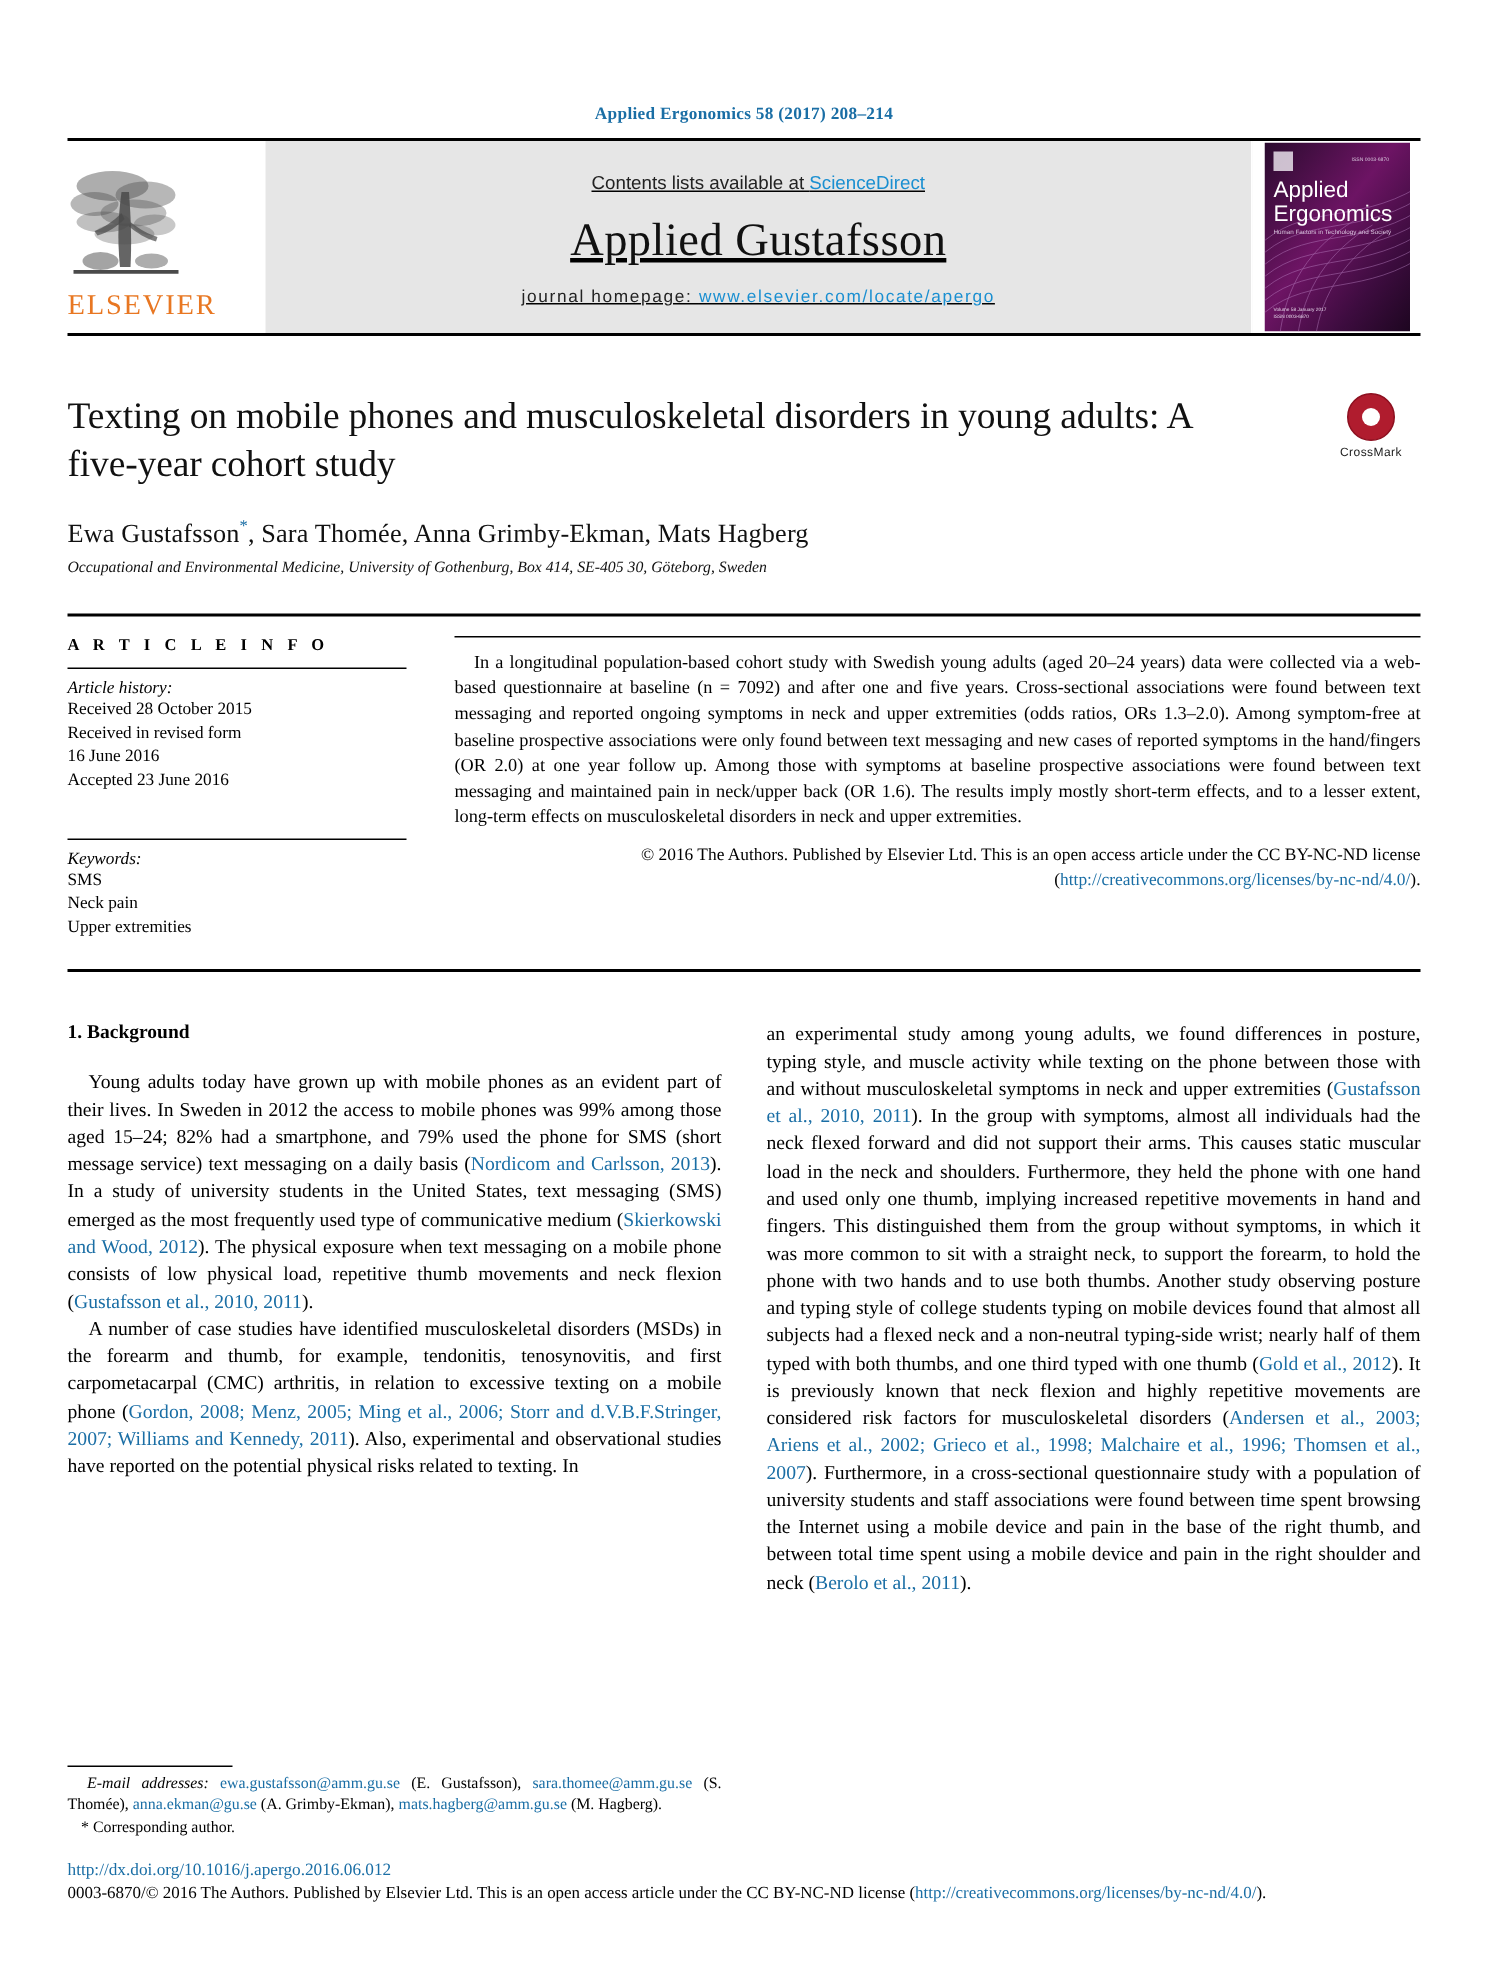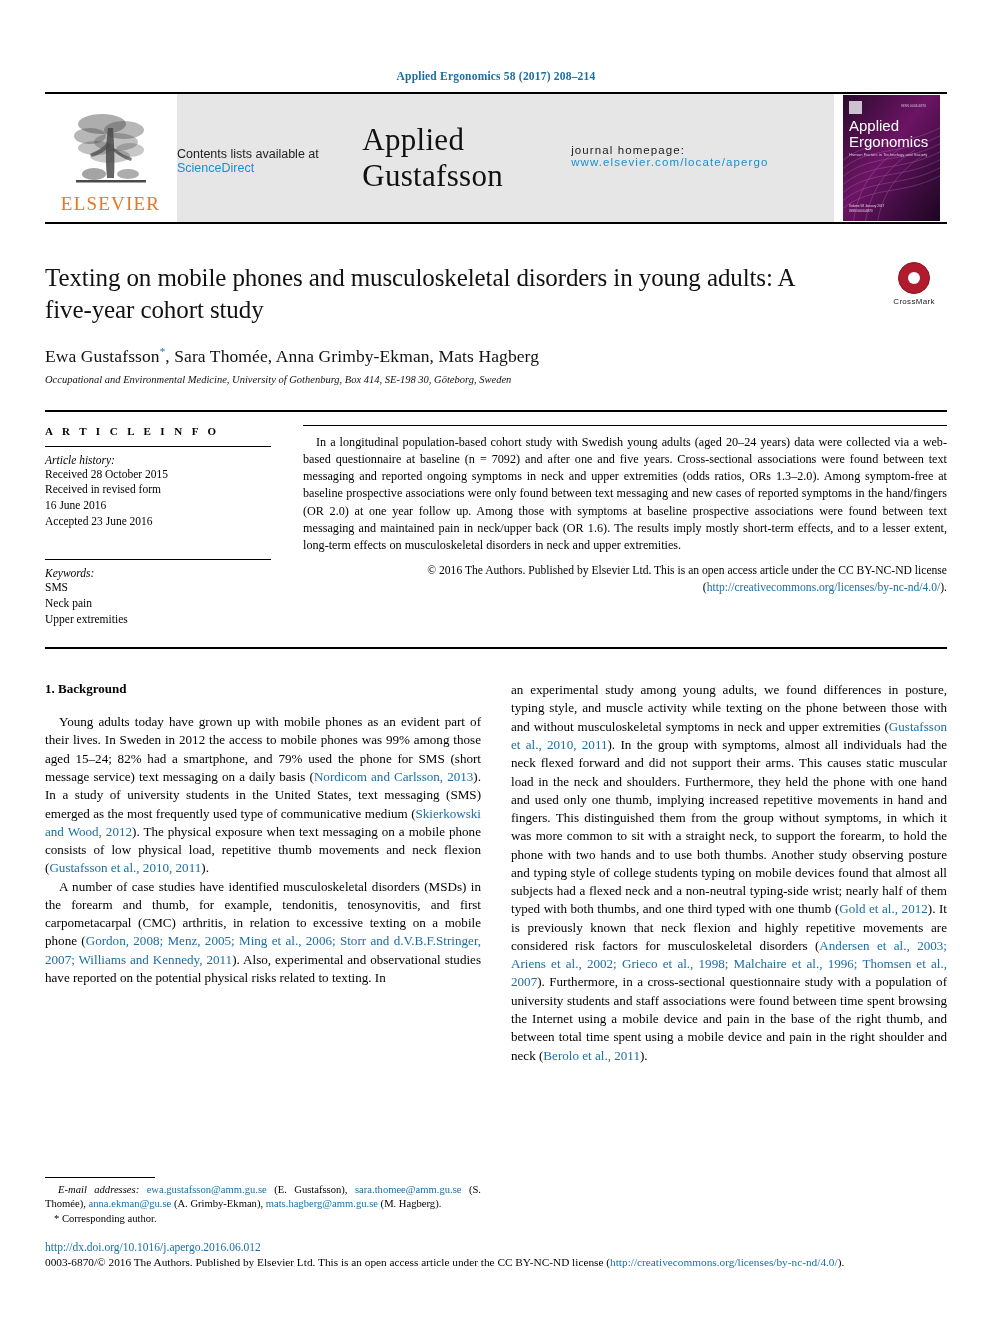--- a/index.html
+++ b/index.html
@@ -43,21 +43,20 @@
     border-bottom: 2px solid #000;
     height: 128px;
     display: flex;
     align-items: stretch;
   }
   .masthead-left {
     width: 131px;
     flex: 0 0 131px;
     display: flex;
     flex-direction: column;
-    align-items: center;
     justify-content: center;
     background: #fff;
     padding-top: 4px;
   }
   .elsevier-tree {
     width: 78px;
     height: 84px;
     display: block;
   }
   .elsevier-word {
@@ -65,25 +64,26 @@
     font-size: 19px;
     letter-spacing: 1.2px;
     color: #e87722;
     line-height: 1;
     margin-top: 2px;
   }
   .masthead-center {
     flex: 1 1 auto;
     background: #e6e6e6;
     display: flex;
-    flex-direction: row;
+    flex-direction: column;
     align-items: center;
     justify-content: center;
     border-left: 1px solid #fff;
     border-right: 1px solid #fff;
+    text-decoration: underline;
   }
   .contents-line {
     font-family: "Liberation Sans", sans-serif;
     font-size: 12.5px;
     color: #222;
     margin-top: 6px;
   }
   .contents-line .sd {
     color: #1a8fd1;
   }
@@ -401,21 +401,21 @@
 
   <div class="title-block">
     <h1 class="article-title">Texting on mobile phones and musculoskeletal disorders in young adults: A five-year cohort study</h1>
     <div class="crossmark">
       <div class="crossmark-badge"></div>
       <div class="crossmark-label">CrossMark</div>
     </div>
     <div class="authors">
       <span>Ewa Gustafsson</span><sup>*</sup><span>, Sara Thomée, Anna Grimby-Ekman, Mats Hagberg</span>
     </div>
-    <div class="affiliation">Occupational and Environmental Medicine, University of Gothenburg, Box 414, SE-198 30, Göteborg, Sweden</div>
+    <div class="affiliation">Occupational and Environmental Medicine, University of Gothenburg, Box 414, SE-405 30, Göteborg, Sweden</div>
   </div>
 
   <div class="info-abstract">
     <div class="col-info">
       <div class="sec-head">A R T I C L E   I N F O</div>
       <div class="rule-short"></div>
       <div class="info-label">Article history:</div>
       <div class="info-line">Received 28 October 2015</div>
       <div class="info-line">Received in revised form</div>
       <div class="info-line">16 June 2016</div>

